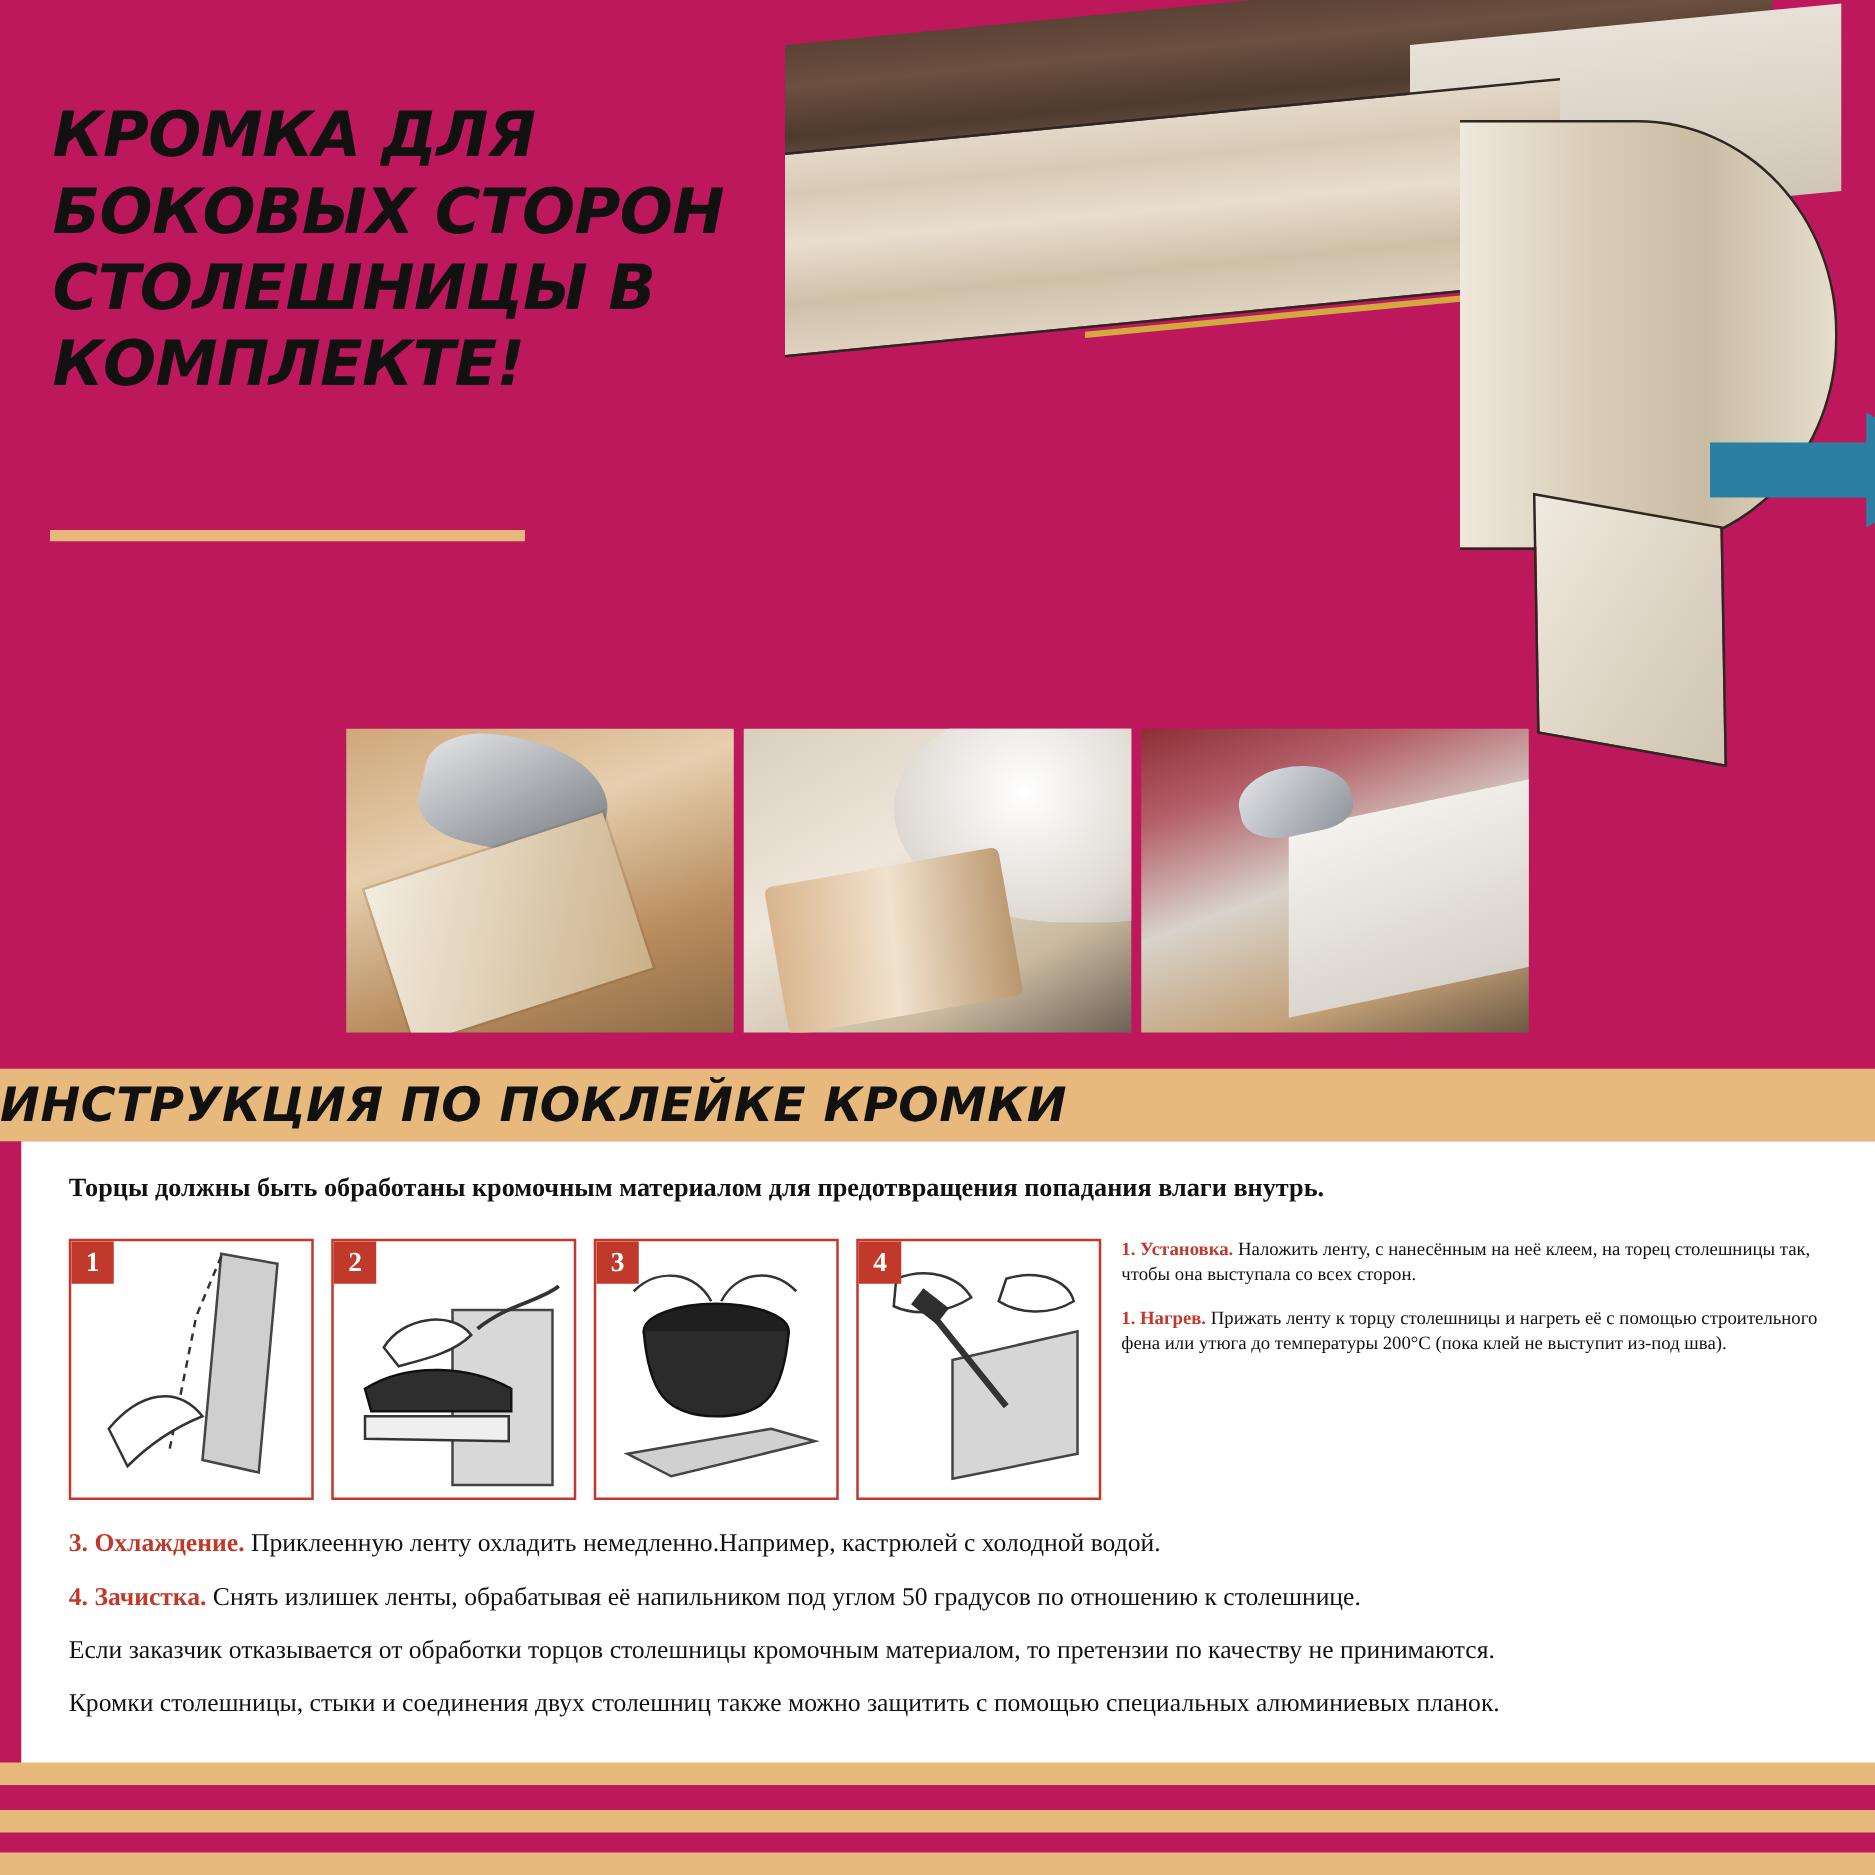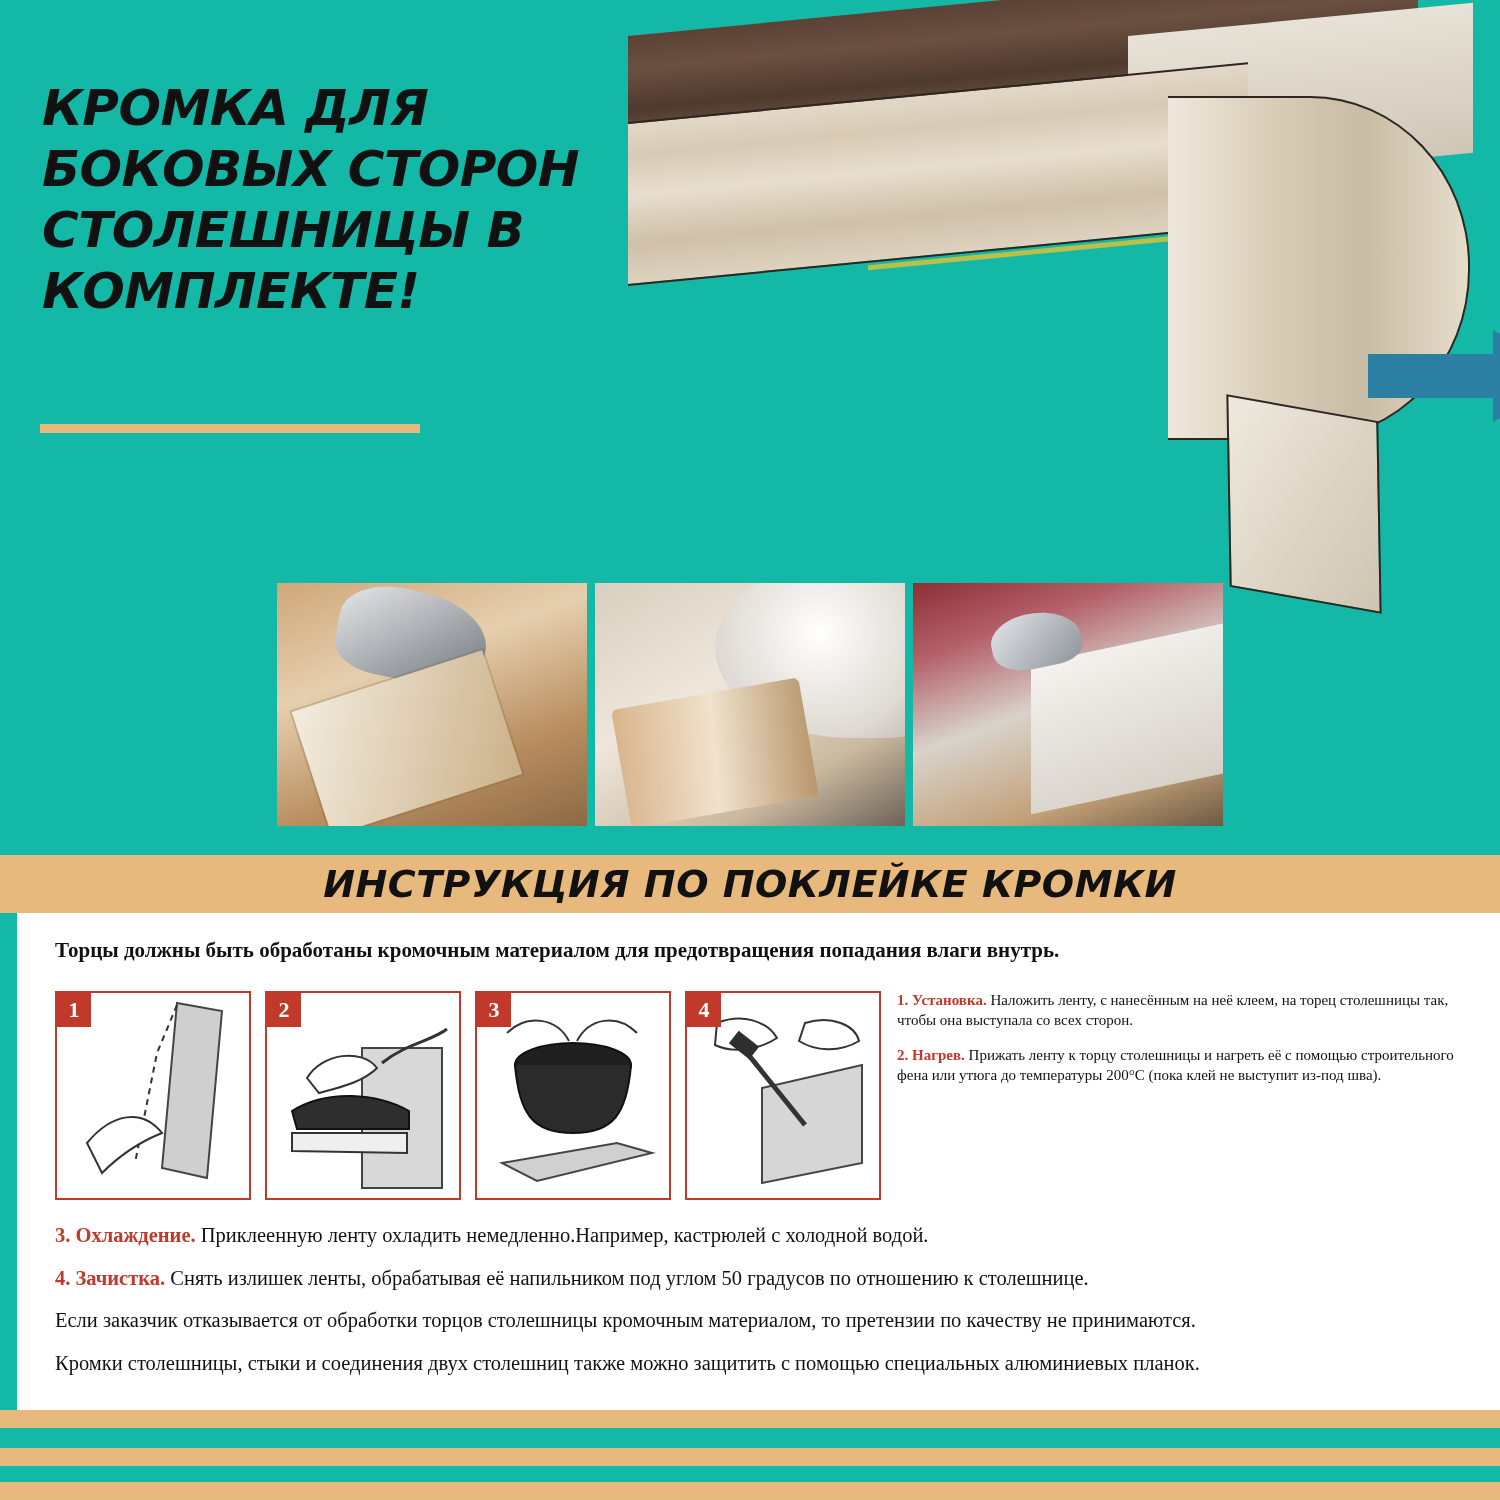--- a/index.html
+++ b/index.html
@@ -4,21 +4,21 @@
 <style>
   html, body {
     margin: 0;
     padding: 0;
     background: #ffffff;
   }
   .page {
     position: relative;
     width: 1500px;
     height: 1500px;
-    background: #14b8a6;
+    background: #be185d;
     font-family: "Liberation Sans", sans-serif;
     overflow: hidden;
   }
 
   
   .hero {
     position: absolute;
     left: 0; top: 0;
     width: 1500px; height: 570px;
   }
@@ -177,21 +177,20 @@
   
   .banner {
     position: absolute;
     left: 0;
     top: 855px;
     width: 1500px;
     height: 58px;
     background: #e8b97c;
     display: flex;
     align-items: center;
-    justify-content: center;
   }
   .banner-text {
     font-family: "DejaVu Sans", sans-serif;
     font-weight: bold;
     font-style: italic;
     font-size: 38px;
     letter-spacing: 0.5px;
     color: #111111;
     text-transform: uppercase;
     white-space: nowrap;
@@ -364,21 +363,21 @@
         </svg>
       </div>
 
     </div>
 
     <div class="text-col">
       <p>
         <span class="lead">1. Установка.</span><span> Наложить ленту, с нанесённым на неё клеем, на торец столешницы так, чтобы она выступала со всех сторон.</span>
       </p>
       <p>
-        <span class="lead">2. Нагрев.</span><span> Прижать ленту к торцу столешницы и нагреть её с помощью строительного фена или утюга до температуры 200°С (пока клей не выступит из-под шва).</span>
+        <span class="lead">1. Нагрев.</span><span> Прижать ленту к торцу столешницы и нагреть её с помощью строительного фена или утюга до температуры 200°С (пока клей не выступит из-под шва).</span>
       </p>
     </div>
 
     <div class="below-steps">
       <p>
         <span class="lead">3. Охлаждение.</span><span> Приклеенную ленту охладить немедленно.Например, кастрюлей с холодной водой.</span>
       </p>
       <p>
         <span class="lead">4. Зачистка.</span><span> Снять излишек ленты, обрабатывая её напильником под углом 50 градусов по отношению к столешнице.</span>
       </p>

